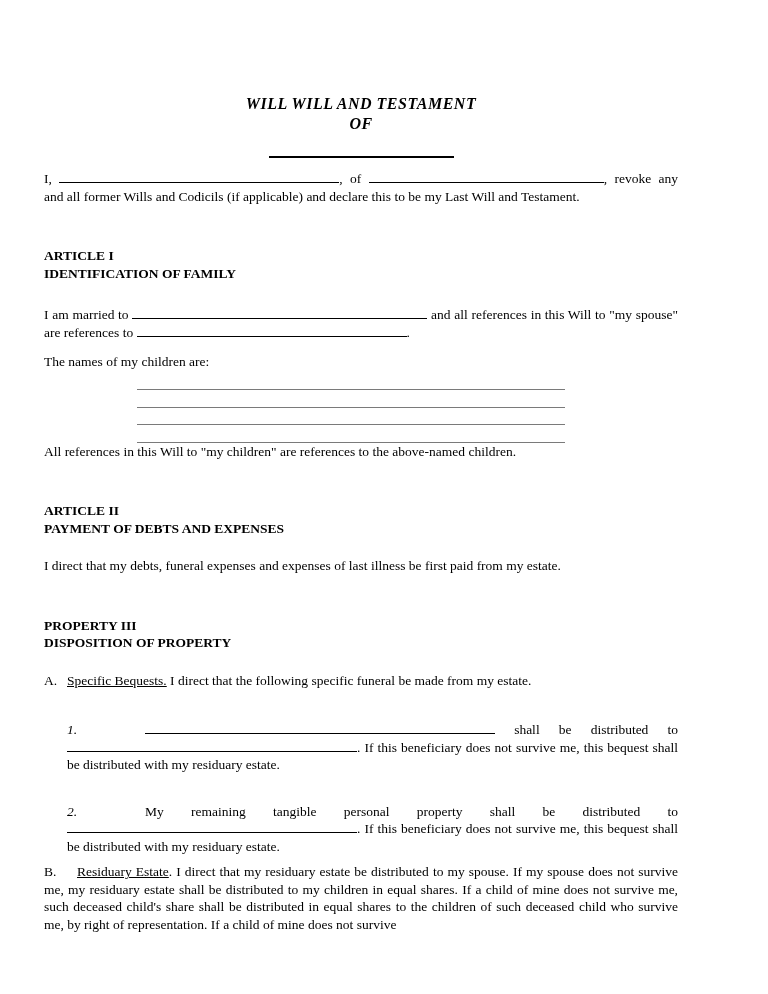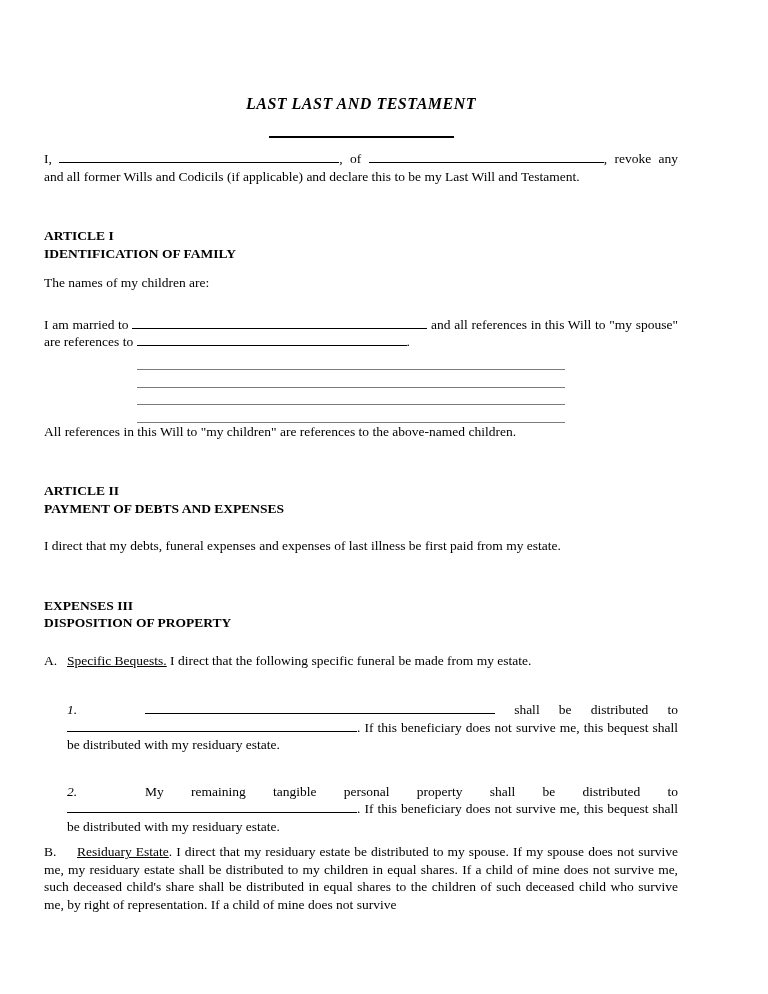--- a/index.html
+++ b/index.html
@@ -64,53 +64,54 @@
   .sec-label-b { display: inline-block; width: 33px; }
   .u { text-decoration: underline; }
 </style>
 </head>
 <body>
 
 <div class="page">
   <div class="content">
 
     <div class="title-block">
-      <div class="title-line">LAST LAST AND TESTAMENT</div>
+      <div class="title-line">WILL WILL AND TESTAMENT</div>
+      <div class="title-line">OF</div>
       <div class="title-blank"></div>
     </div>
 
     <p class="para mt-intro"><span>I, </span><span class="blank w-intro1"></span><span>, of </span><span class="blank w-intro2"></span><span>, revoke any and all former Wills and Codicils (if applicable) and declare this to be my Last Will and Testament.</span></p>
 
     <div class="heading mt-head">
       <div>ARTICLE I</div>
       <div>IDENTIFICATION OF FAMILY</div>
     </div>
 
+    <p class="para mt-par"><span>I am married to </span><span class="blank w-married1"></span><span> and all references in this Will to "my spouse" are references to </span><span class="blank w-married2"></span><span>.</span></p>
+
     <p class="para mt-kids">The names of my children are:</p>
-
-    <p class="para mt-par"><span>I am married to </span><span class="blank w-married1"></span><span> and all references in this Will to "my spouse" are references to </span><span class="blank w-married2"></span><span>.</span></p>
 
     <div class="child-lines">
       <div class="child-line"></div>
       <div class="child-line"></div>
       <div class="child-line"></div>
       <div class="child-line"></div>
     </div>
 
     <p class="para">All references in this Will to "my children" are references to the above-named children.</p>
 
     <div class="heading mt-head">
       <div>ARTICLE II</div>
       <div>PAYMENT OF DEBTS AND EXPENSES</div>
     </div>
 
     <p class="para mt-par-sm">I direct that my debts, funeral expenses and expenses of last illness be first paid from my estate.</p>
 
     <div class="heading mt-head3">
-      <div>EXPENSES III</div>
+      <div>PROPERTY III</div>
       <div>DISPOSITION OF PROPERTY</div>
     </div>
 
     <p class="para mt-par-sm"><span class="sec-label-a">A.</span><span class="u">Specific Bequests.</span><span>  I direct that the following specific funeral be made from my estate.</span></p>
 
     <p class="para item mt-item"><span class="inum">1.</span><span class="blank w-item1a"></span><span> shall be distributed to </span><span class="blank w-item1b"></span><span>.  If this beneficiary does not survive me, this bequest shall be distributed with my residuary estate.</span></p>
 
     <p class="para item mt-item2"><span class="inum">2.</span><span>My remaining tangible personal property shall be distributed to </span><span class="blank w-item2a"></span><span>.  If this beneficiary does not survive me, this bequest shall be distributed with my residuary estate.</span></p>
 
     <p class="para mt-secb"><span class="sec-label-b">B.</span><span class="u">Residuary Estate</span><span>.  I direct that my residuary estate be distributed to my spouse.  If my spouse does not survive me, my residuary estate shall be distributed to my children in equal shares.  If a child of mine does not survive me, such deceased child's share shall be distributed in equal shares to the children of such deceased child who survive me, by right of representation.  If a child of mine does not survive</span></p>

